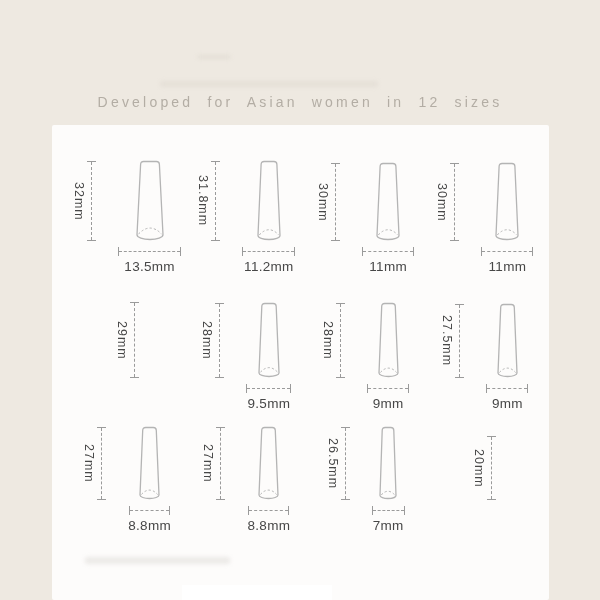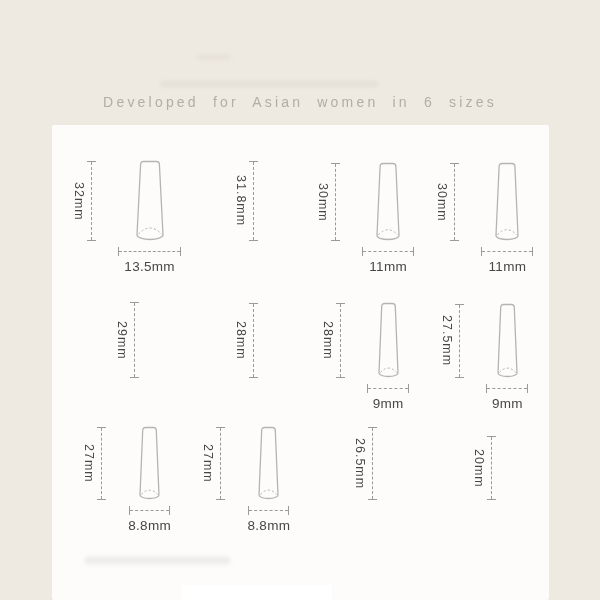--- a/index.html
+++ b/index.html
@@ -68,21 +68,21 @@
   .smudge.s2{ left:160px; top:81px;  width:218px; height:6px; background:#d8d2c9; opacity:.40; }
   .smudge.s3{ left:33px;  top:432px; width:145px; height:7px; background:#cdc9c4; opacity:.35; }
   .bright-rect{
     position:absolute; left:130px; top:460px; width:150px; height:15px;
     background:#ffffff; opacity:.9;
   }
 </style>
 </head>
 <body>
 
-<div class="title">Developed for Asian women in 6 sizes</div>
+<div class="title">Developed for Asian women in 12 sizes</div>
 
 <div class="smudge s1"></div>
 <div class="smudge s2"></div>
 
 <div class="panel">
   <div class="grid">
   <div class="cell">
     <div class="vmeasure" style="margin-bottom: 33px;">
       <span class="vlabel">32mm</span>
       <span class="vline" style="height: 80px;">
@@ -101,20 +101,30 @@
     </div>
   </div>
 
   <div class="cell">
     <div class="vmeasure" style="margin-bottom: 33px;">
       <span class="vlabel">31.8mm</span>
       <span class="vline" style="height: 80px;">
             <span class="vdash"></span>
           </span>
     </div>
+    <div class="nail-col">
+      <div class="nail-svg-holder"><svg width="28" height="81" viewBox="0 0 28 81" xmlns="http://www.w3.org/2000/svg">
+              <path d="M 3.0 75.5 L 6.1 4.5 Q 6.1 1.5 9.1 1.5 L 18.9 1.5 Q 21.9 1.5 21.9 4.5 L 25.0 75.5 A 11.0 4.0 0 0 1 3.0 75.5 Z" fill="none" stroke="var(--nail)" stroke-width="1.3" stroke-linejoin="round"></path>
+              <path d="M 4.2 75.0 Q 14.0 64.5 23.8 75.0" fill="none" stroke="var(--nail)" stroke-width="1" stroke-dasharray="2.2 2.2"></path>
+            </svg></div>
+      <div class="hline" style="width: 53px;">
+            <span class="hdash"></span>
+          </div>
+      <div class="hlabel">11.2mm</div>
+    </div>
   </div>
 
   <div class="cell">
     <div class="vmeasure" style="margin-bottom: 33px;">
       <span class="vlabel">30mm</span>
       <span class="vline" style="height: 78px;">
             <span class="vdash"></span>
           </span>
     </div>
     <div class="nail-col">
@@ -157,20 +167,30 @@
     </div>
   </div>
 
   <div class="cell">
     <div class="vmeasure" style="margin-bottom: 33px;">
       <span class="vlabel">28mm</span>
       <span class="vline" style="height: 75px;">
             <span class="vdash"></span>
           </span>
     </div>
+    <div class="nail-col">
+      <div class="nail-svg-holder"><svg width="26" height="76" viewBox="0 0 26 76" xmlns="http://www.w3.org/2000/svg">
+              <path d="M 3.0 70.9 L 5.8 4.5 Q 5.8 1.5 8.8 1.5 L 17.2 1.5 Q 20.2 1.5 20.2 4.5 L 23.0 70.9 A 10.0 3.6 0 0 1 3.0 70.9 Z" fill="none" stroke="var(--nail)" stroke-width="1.3" stroke-linejoin="round"></path>
+              <path d="M 4.2 70.4 Q 13.0 60.9 21.8 70.4" fill="none" stroke="var(--nail)" stroke-width="1" stroke-dasharray="2.2 2.2"></path>
+            </svg></div>
+      <div class="hline" style="width: 45px;">
+            <span class="hdash"></span>
+          </div>
+      <div class="hlabel">9.5mm</div>
+    </div>
   </div>
 
   <div class="cell">
     <div class="vmeasure" style="margin-bottom: 33px;">
       <span class="vlabel">28mm</span>
       <span class="vline" style="height: 75px;">
             <span class="vdash"></span>
           </span>
     </div>
     <div class="nail-col">
@@ -241,20 +261,30 @@
       <div class="hlabel">8.8mm</div>
     </div>
   </div>
 
   <div class="cell">
     <div class="vmeasure" style="margin-bottom: 33px;">
       <span class="vlabel">26.5mm</span>
       <span class="vline" style="height: 73px;">
             <span class="vdash"></span>
           </span>
+    </div>
+    <div class="nail-col">
+      <div class="nail-svg-holder"><svg width="22" height="74" viewBox="0 0 22 74" xmlns="http://www.w3.org/2000/svg">
+              <path d="M 3.0 69.5 L 5.2 4.5 Q 5.2 1.5 8.2 1.5 L 13.8 1.5 Q 16.8 1.5 16.8 4.5 L 19.0 69.5 A 8.0 3.0 0 0 1 3.0 69.5 Z" fill="none" stroke="var(--nail)" stroke-width="1.3" stroke-linejoin="round"></path>
+              <path d="M 4.2 69.0 Q 11.0 61.5 17.8 69.0" fill="none" stroke="var(--nail)" stroke-width="1" stroke-dasharray="2.2 2.2"></path>
+            </svg></div>
+      <div class="hline" style="width: 33px;">
+            <span class="hdash"></span>
+          </div>
+      <div class="hlabel">7mm</div>
     </div>
   </div>
 
   <div class="cell">
     <div class="vmeasure" style="margin-bottom: 33px;">
       <span class="vlabel">20mm</span>
       <span class="vline" style="height: 64px;">
             <span class="vdash"></span>
           </span>
     </div>

